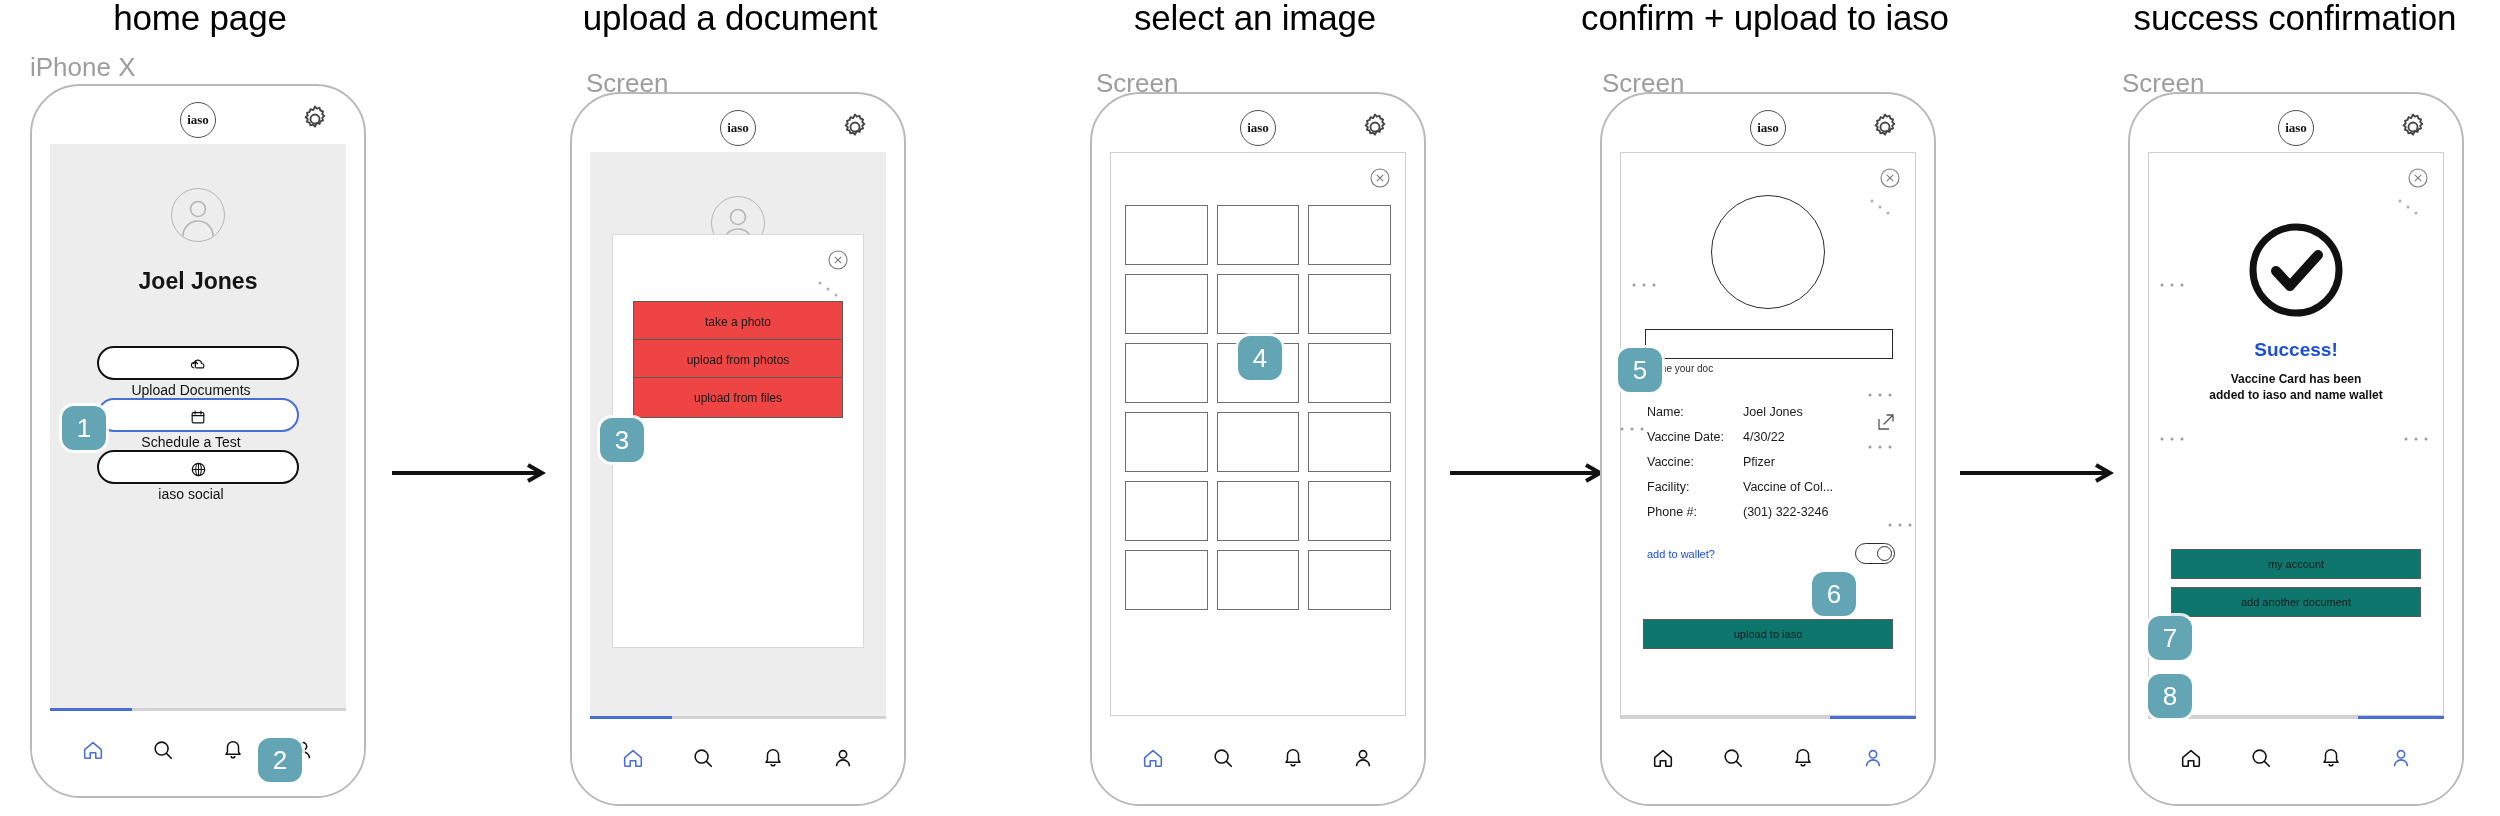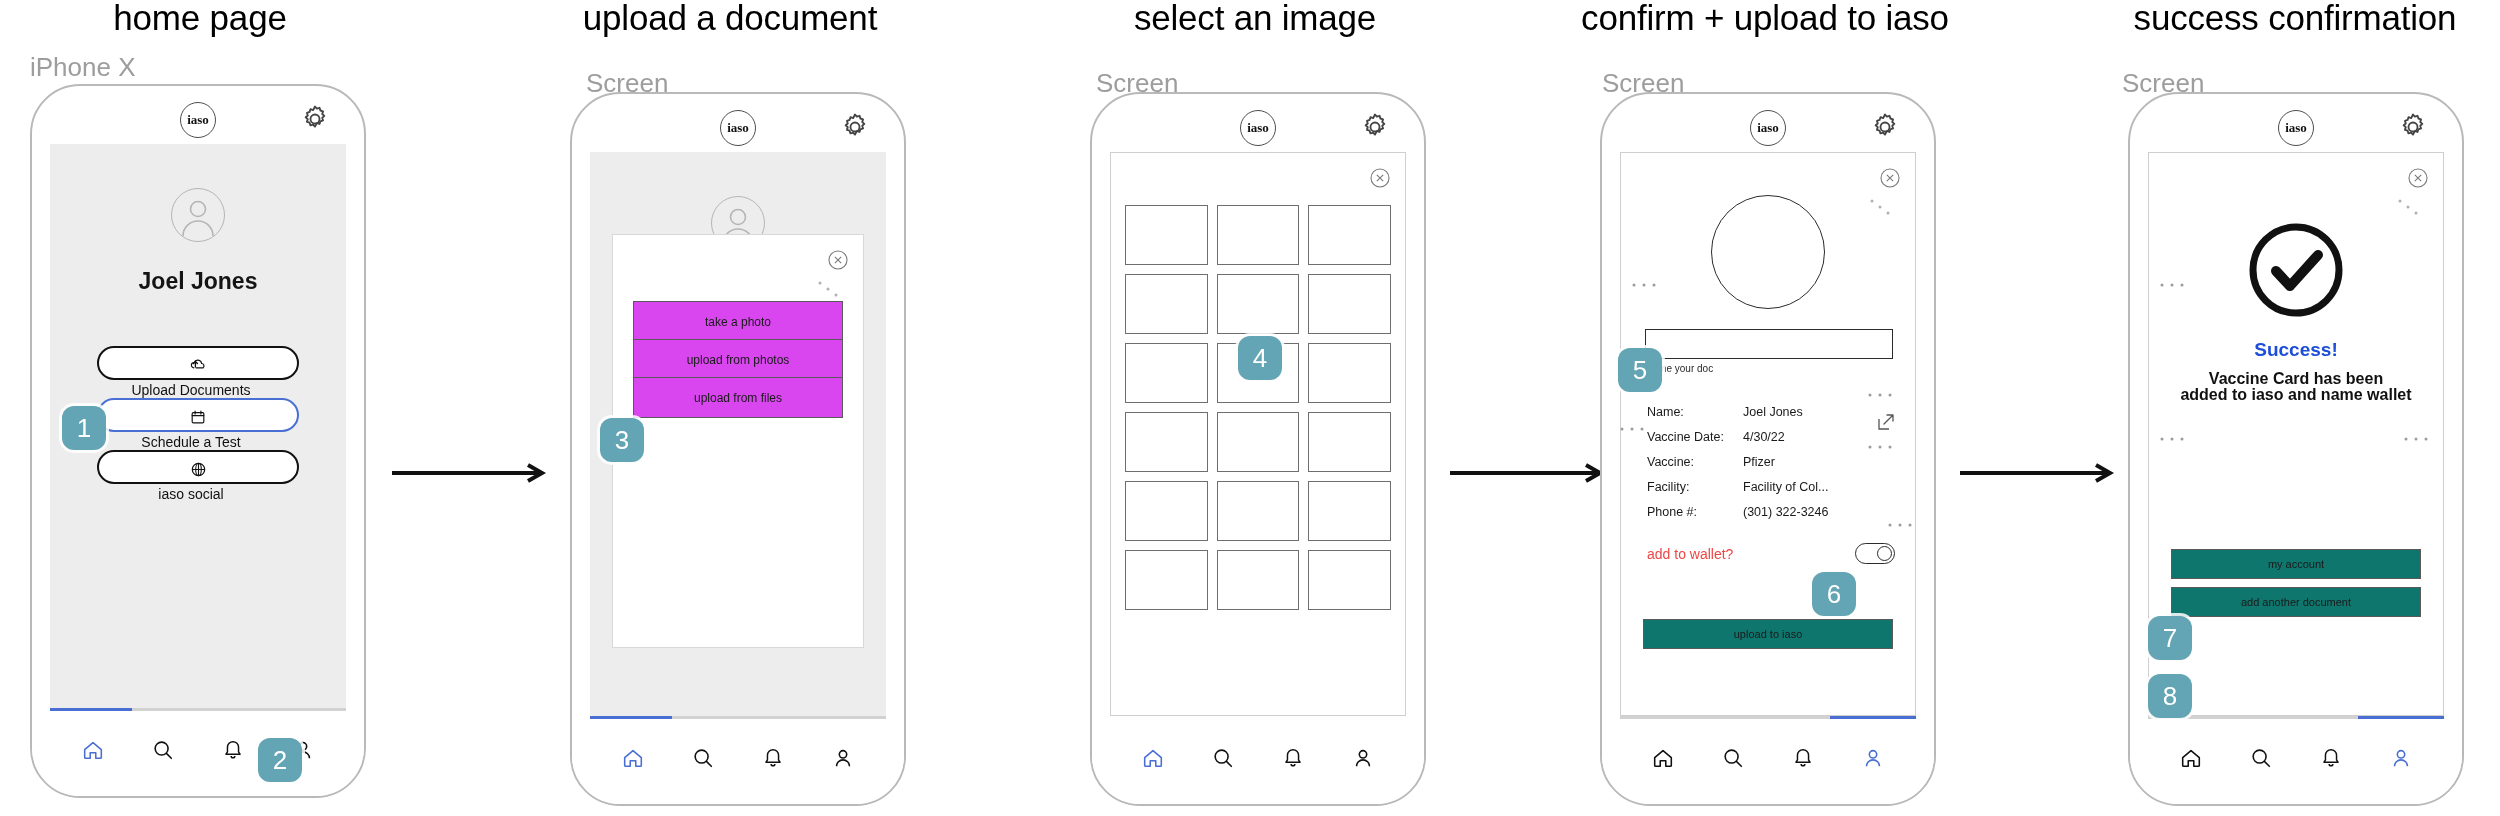--- a/index.html
+++ b/index.html
@@ -91,21 +91,21 @@
   
   .sheet{
     position:absolute;left:22px;right:22px;top:82px;bottom:68px;
     background:#fff;border:1px solid #d8d8d8;box-sizing:border-box;
   }
   .close-ico{position:absolute;right:14px;top:14px;width:22px;height:22px;}
   .dots-diag{position:absolute;right:18px;top:44px;width:28px;height:20px;}
   .dots-h{position:absolute;width:34px;height:8px;}
   .opt-btn{
     position:absolute;left:20px;right:20px;height:41px;
-    border:1.4px solid #5a5a5a;background:#d946ef;box-sizing:border-box;
+    border:1.4px solid #5a5a5a;background:#ef4444;box-sizing:border-box;
     display:flex;align-items:center;justify-content:center;
     font-size:12px;color:#1a1a1a;
   }
 
   
   .grid{
     position:absolute;left:14px;right:14px;top:52px;bottom:0px;
     display:grid;grid-template-columns:repeat(3,1fr);grid-auto-rows:60px;
     gap:9px;
   }
@@ -122,21 +122,21 @@
   }
   .input-caption{
     position:absolute;left:26px;top:210px;font-size:10px;color:#2a2a2a;
   }
   .rows{position:absolute;left:26px;right:20px;top:252px;}
   .row{display:flex;font-size:12.5px;color:#1a1a1a;margin-bottom:11px;}
   .row .k{width:96px;}
   .row .v{flex:1;}
   .wallet-row{
     position:absolute;left:26px;right:20px;top:390px;
-    display:flex;align-items:center;font-size:14px;color:#ef4444;
+    display:flex;align-items:center;font-size:11px;color:#1d4ed8;
   }
   .toggle{
     margin-left:auto;width:40px;height:21px;border-radius:11px;
     border:1.6px solid #2b2b2b;background:#fff;position:relative;box-sizing:border-box;
   }
   .toggle i{
     position:absolute;right:2px;top:1.5px;width:15px;height:15px;border-radius:50%;
     border:1.6px solid #2b2b2b;background:#fff;box-sizing:border-box;display:block;
   }
   .wide-btn{
@@ -150,21 +150,21 @@
   
   .check-wrap{
     position:absolute;left:50%;transform:translateX(-50%);top:68px;width:98px;height:98px;
   }
   .succ-title{
     position:absolute;left:0;right:0;top:186px;text-align:center;
     font-size:19px;font-weight:700;color:#1d4ed8;
   }
   .succ-sub{
     position:absolute;left:0;right:0;top:218px;text-align:center;
-    font-size:16px;font-weight:700;color:#111;line-height:16px;
+    font-size:12px;font-weight:700;color:#111;line-height:16px;
   }
 
   
   .arrow{position:absolute;height:26px;}
 </style>
 </head>
 <body>
 
 <div class="canvas">
 
@@ -473,21 +473,21 @@
         <div class="row">
           <span class="k">Vaccine Date:</span>
           <span class="v">4/30/22</span>
         </div>
         <div class="row">
           <span class="k">Vaccine:</span>
           <span class="v">Pfizer</span>
         </div>
         <div class="row">
           <span class="k">Facility:</span>
-          <span class="v">Facility of Col...</span>
+          <span class="v">Vaccine of Col...</span>
         </div>
         <div class="row">
           <span class="k">Phone #:</span>
           <span class="v">(301) 322-3246</span>
         </div>
       </div>
 
       <div class="wallet-row">
         <span>add to wallet?</span>
         <span class="toggle">

